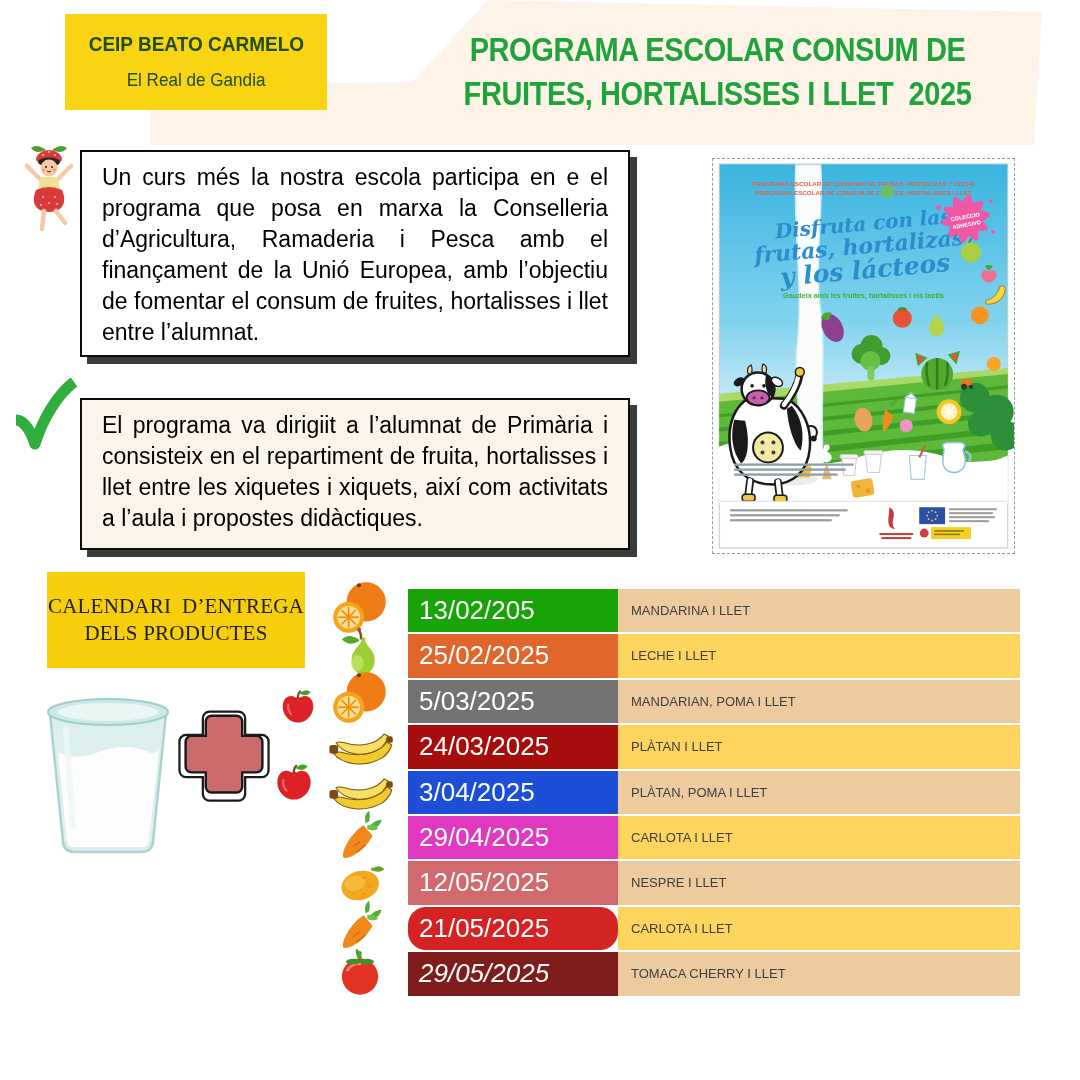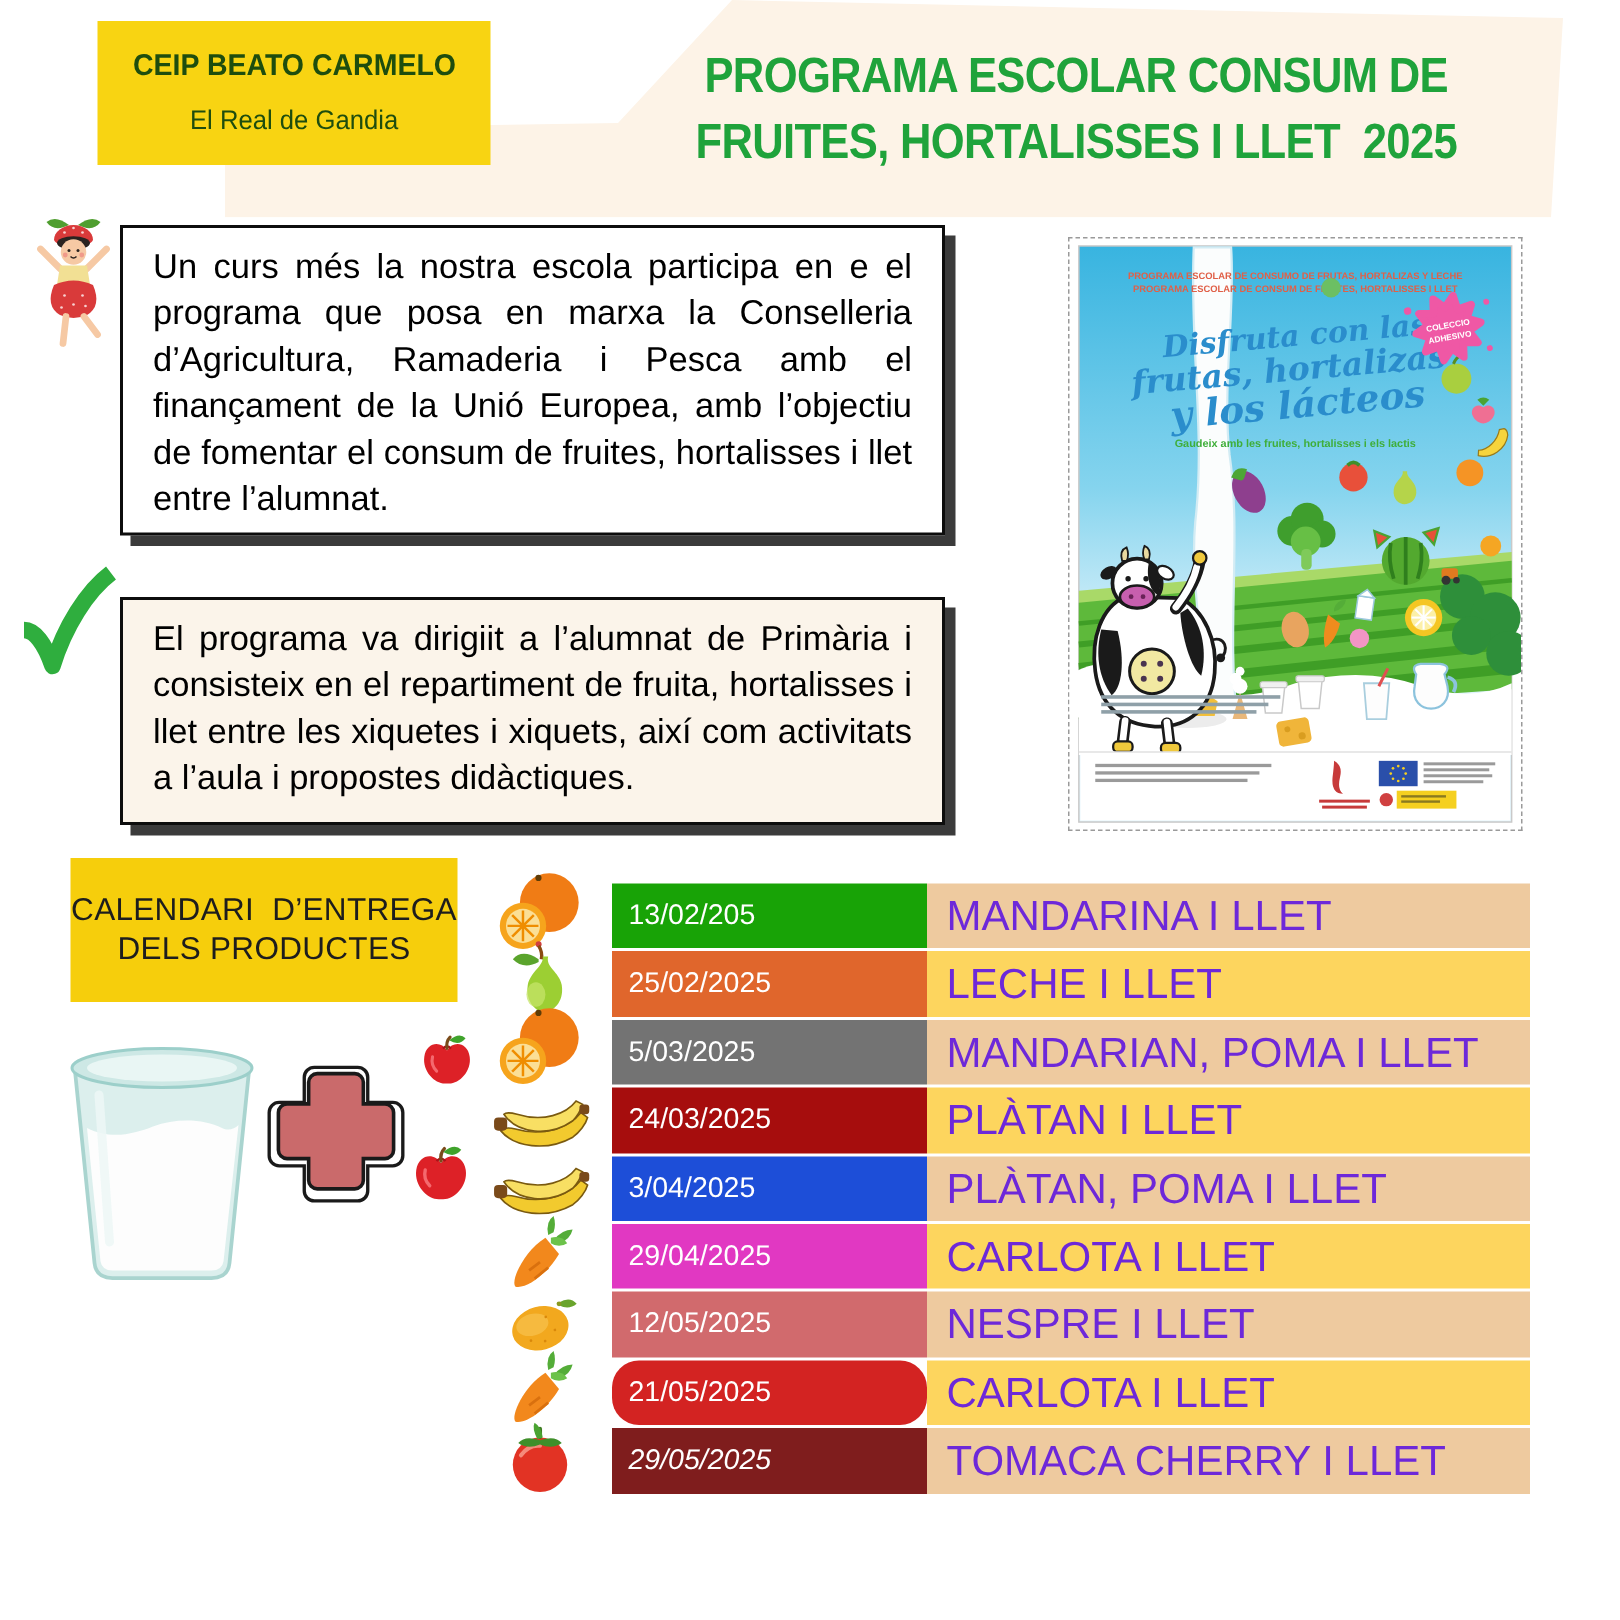--- a/index.html
+++ b/index.html
@@ -27,21 +27,21 @@
     color:#000000;font-size:23px;line-height:31px;text-align:justify;padding:10px 20px;box-sizing:border-box;}
   .box1{left:80px;top:150px;width:550px;height:207px;}
   .box2{left:80px;top:398px;width:550px;height:152px;background:#fbf4ea;}
 
   
   .poster{left:712px;top:158px;width:303px;height:396px;border:1px dashed #9a9a9a;box-sizing:border-box;background:#fff;}
   .poster svg{width:100%;height:100%;display:block;}
 
   
   .calendar-box{left:47px;top:572px;width:258px;height:96px;background:#f6ce0c;
-    display:flex;flex-direction:column;justify-content:center;align-items:center;gap:2px;}
+    display:flex;flex-direction:column;justify-content:center;align-items:center;gap:2px;font-family:Liberation Serif, serif;}
   .calendar-line{font-size:21px;color:#1d1d1d;white-space:pre;letter-spacing:.2px;}
 
   
   .milk-glass{left:44px;top:696px;width:128px;height:160px;}
   .plus-sign{left:176px;top:706px;width:96px;height:104px;}
   .apple-1{left:276px;top:688px;width:44px;height:44px;}
   .apple-2{left:270px;top:762px;width:48px;height:48px;}
   .strawberry-kid{left:16px;top:143px;width:70px;height:95px;}
   .check-mark{left:10px;top:376px;width:70px;height:85px;}
   .fit svg{width:100%;height:100%;display:block;}
@@ -49,22 +49,22 @@
   
   .fruit-col{left:312px;top:586px;width:96px;display:flex;flex-direction:column;}
   .fruit-cell{height:45.4px;display:flex;align-items:center;justify-content:center;overflow:visible;}
   .fruit-cell svg{width:58px;height:58px;flex:none;}
   .fruit-cell[data-icon="orange-icon"] svg{width:66px;height:66px;}
   .fruit-cell[data-icon="banana-icon"] svg{width:70px;height:70px;}
 
   
   .cal-table{left:408px;top:589px;width:612px;}
   .cal-row{display:flex;margin-bottom:2px;height:43.4px;}
-  .cal-date{width:210px;color:#ffffff;font-size:19px;line-height:43.4px;padding-left:11px;box-sizing:border-box;flex:none;}
-  .cal-product{width:402px;color:#6d28d9;font-size:28px;line-height:43.4px;padding-left:13px;box-sizing:border-box;flex:none;}
+  .cal-date{width:210px;color:#ffffff;font-size:26px;line-height:43.4px;padding-left:11px;box-sizing:border-box;flex:none;}
+  .cal-product{width:402px;color:#404040;font-size:13px;line-height:43.4px;padding-left:13px;box-sizing:border-box;flex:none;}
 
   #icon-defs{position:absolute;width:0;height:0;overflow:hidden;}
 </style>
 </head>
 <body>
 
 <svg id="icon-defs" aria-hidden="true">
   <defs>
     <symbol id="sym-orange" viewBox="0 0 64 64">
       <circle cx="38" cy="25" r="19" fill="#f07c15"></circle>

